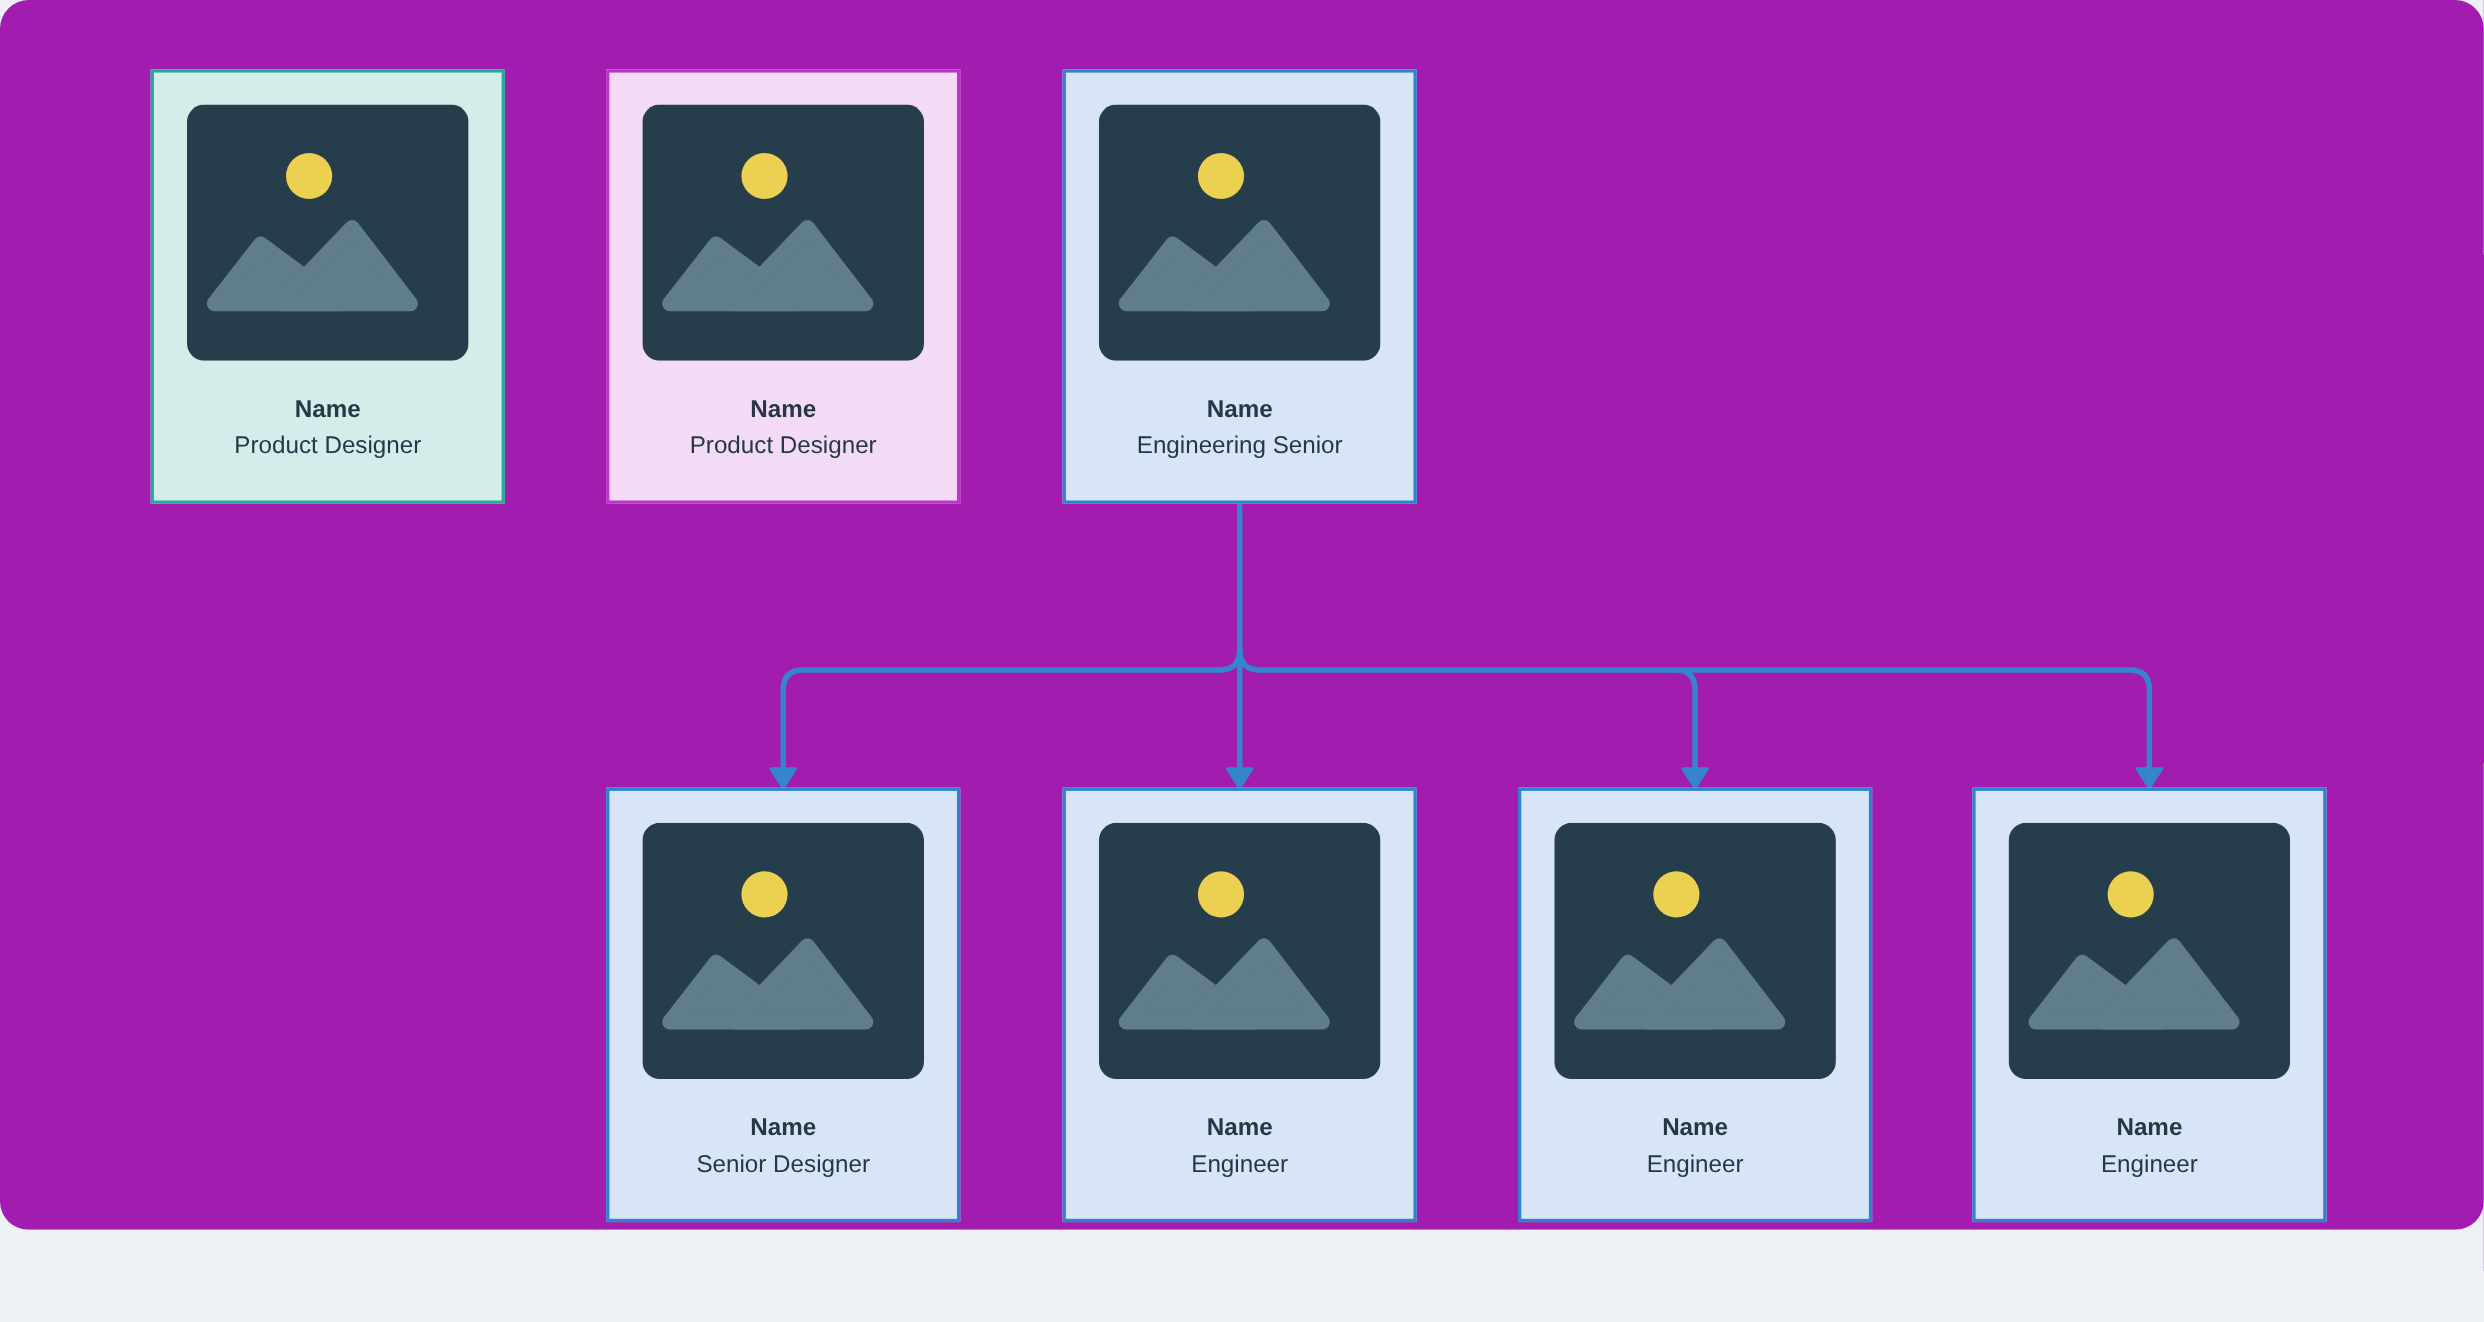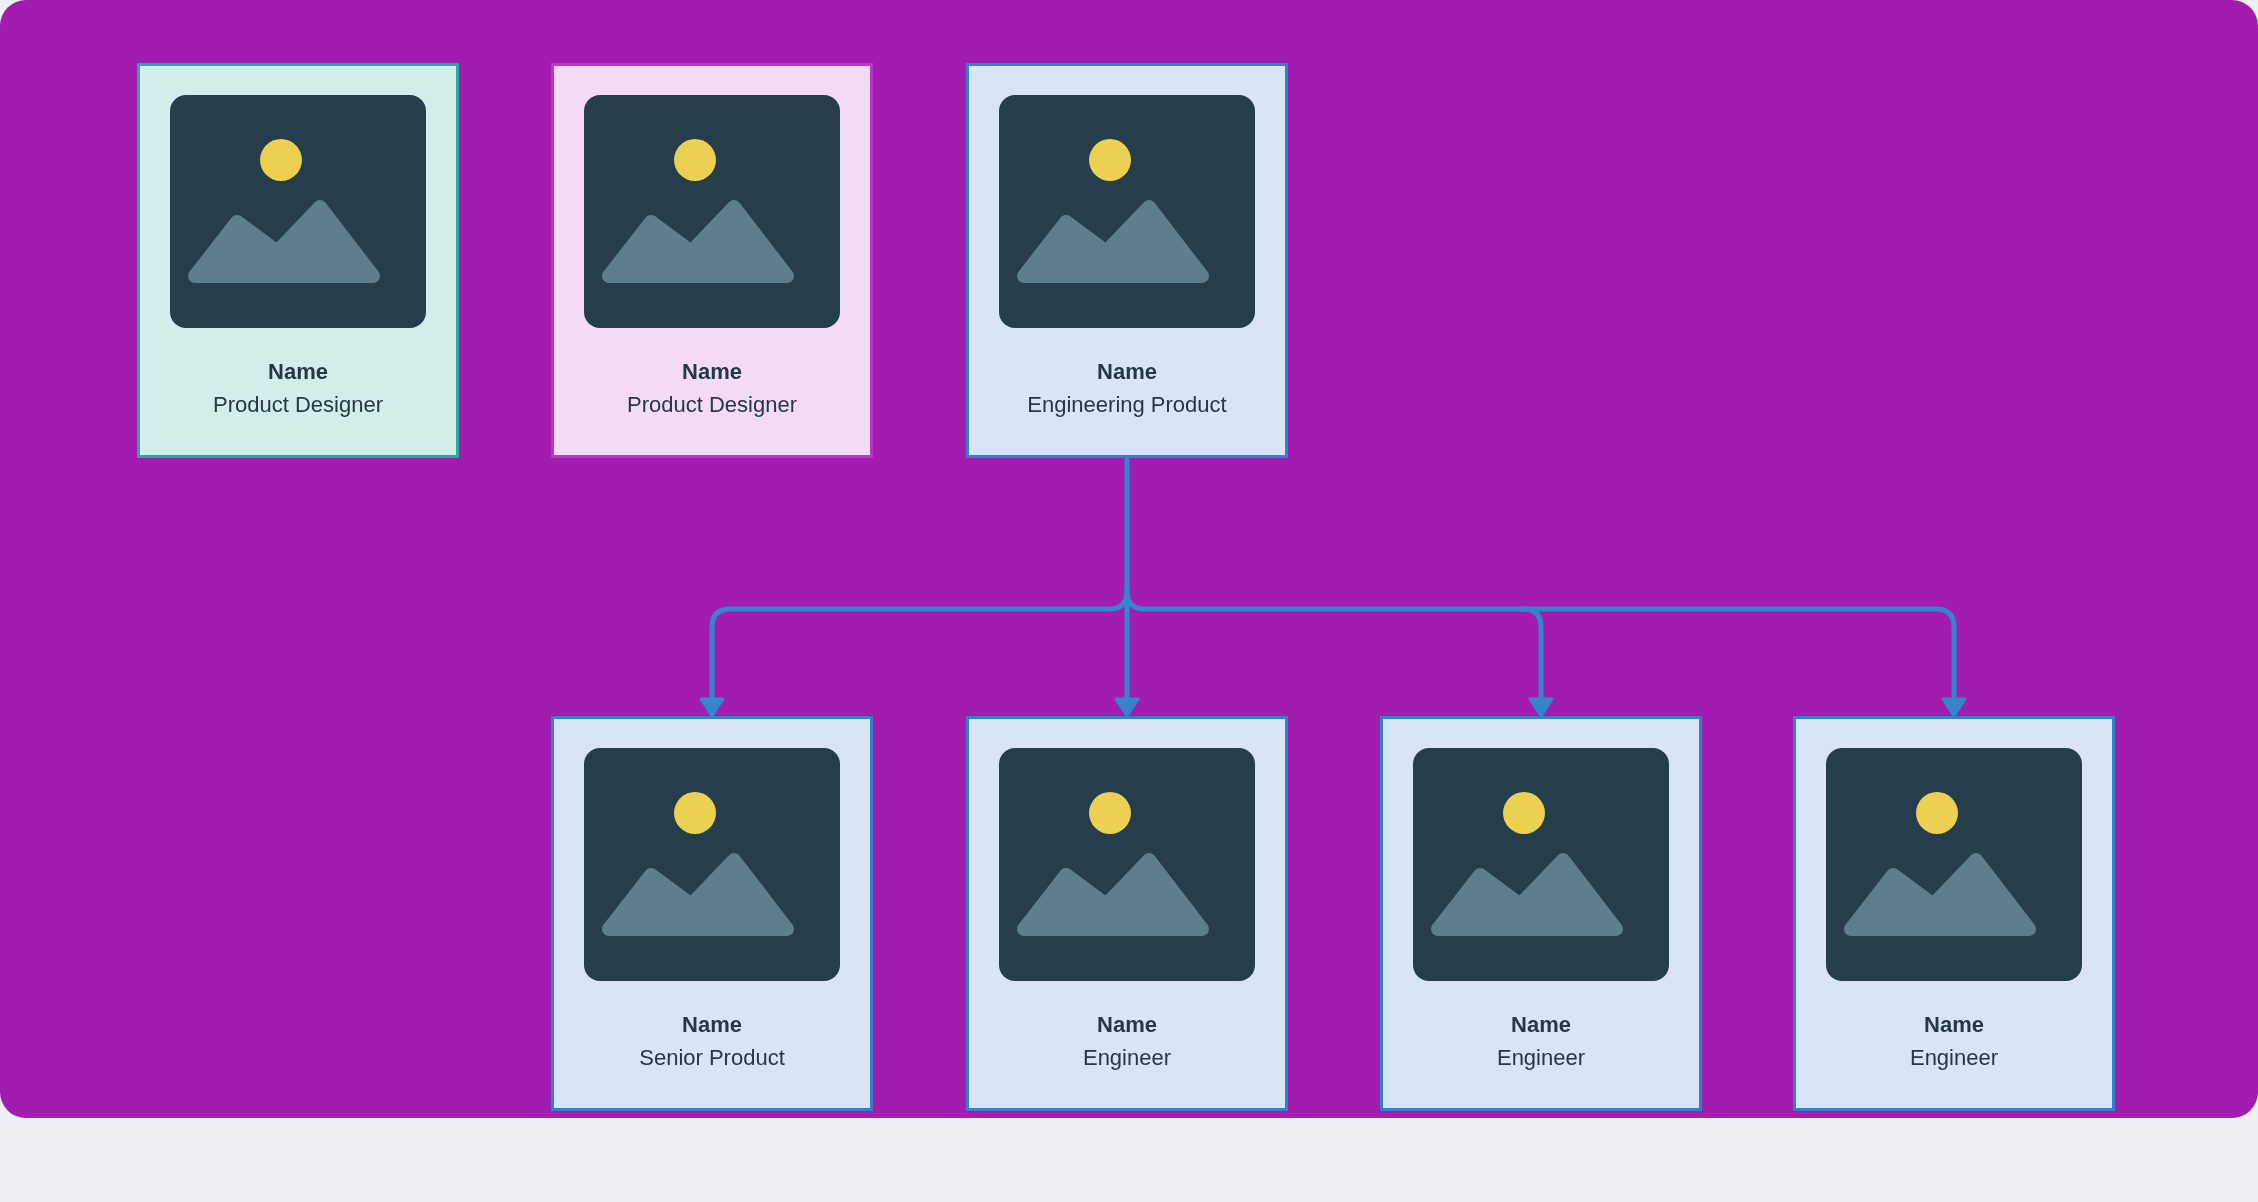--- a/index.html
+++ b/index.html
@@ -127,36 +127,36 @@
       <svg viewBox="0 0 256 233" xmlns="http://www.w3.org/2000/svg">
         <rect x="0" y="0" width="256" height="233" rx="16" fill="#263d4b"></rect>
         <circle cx="111" cy="65" r="21" fill="#ecd051"></circle>
         <g fill="#5f7d8c" stroke="#5f7d8c" stroke-width="14" stroke-linejoin="round">
           <polygon points="25,181 67,127 140,181"></polygon>
           <polygon points="84,181 150,112 203,181"></polygon>
         </g>
       </svg>
     </div>
     <div class="card-name">Name</div>
-    <div class="card-role">Engineering Product</div>
+    <div class="card-role">Engineering Senior</div>
   </div>
 
   <div class="card theme-blue pos-se">
     <div class="photo">
       <svg viewBox="0 0 256 233" xmlns="http://www.w3.org/2000/svg">
         <rect x="0" y="0" width="256" height="233" rx="16" fill="#263d4b"></rect>
         <circle cx="111" cy="65" r="21" fill="#ecd051"></circle>
         <g fill="#5f7d8c" stroke="#5f7d8c" stroke-width="14" stroke-linejoin="round">
           <polygon points="25,181 67,127 140,181"></polygon>
           <polygon points="84,181 150,112 203,181"></polygon>
         </g>
       </svg>
     </div>
     <div class="card-name">Name</div>
-    <div class="card-role">Senior Product</div>
+    <div class="card-role">Senior Designer</div>
   </div>
 
   <div class="card theme-blue pos-e1">
     <div class="photo">
       <svg viewBox="0 0 256 233" xmlns="http://www.w3.org/2000/svg">
         <rect x="0" y="0" width="256" height="233" rx="16" fill="#263d4b"></rect>
         <circle cx="111" cy="65" r="21" fill="#ecd051"></circle>
         <g fill="#5f7d8c" stroke="#5f7d8c" stroke-width="14" stroke-linejoin="round">
           <polygon points="25,181 67,127 140,181"></polygon>
           <polygon points="84,181 150,112 203,181"></polygon>

